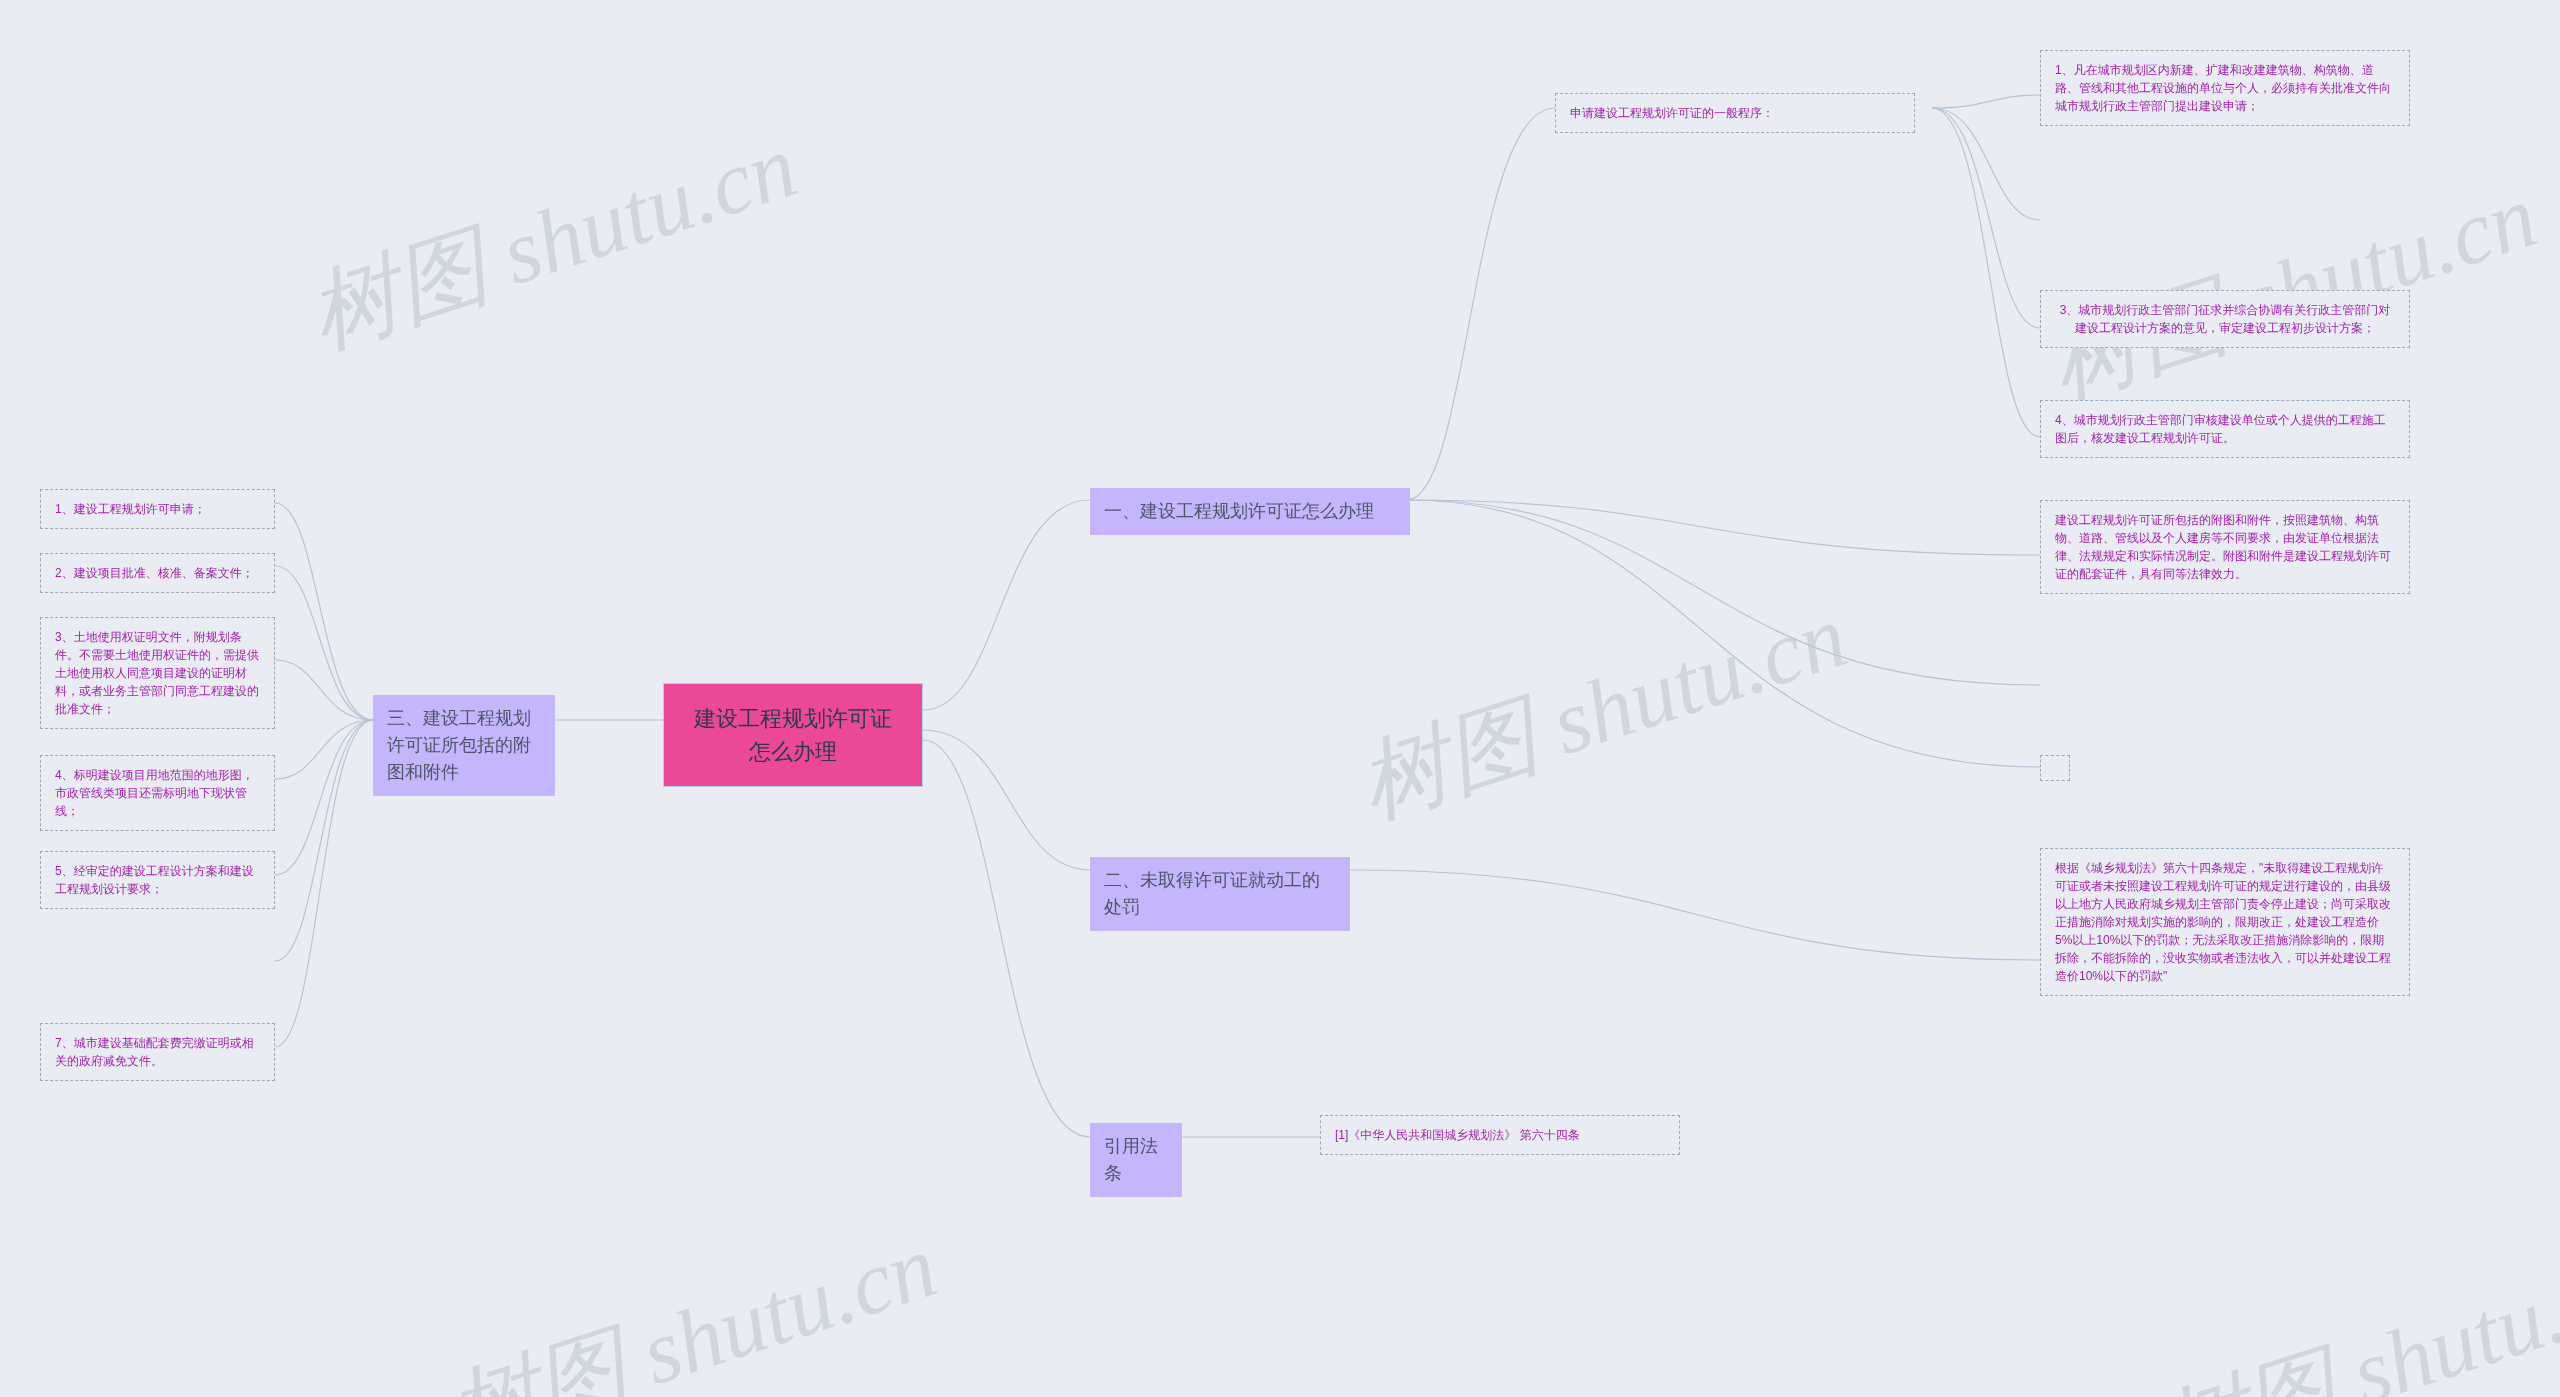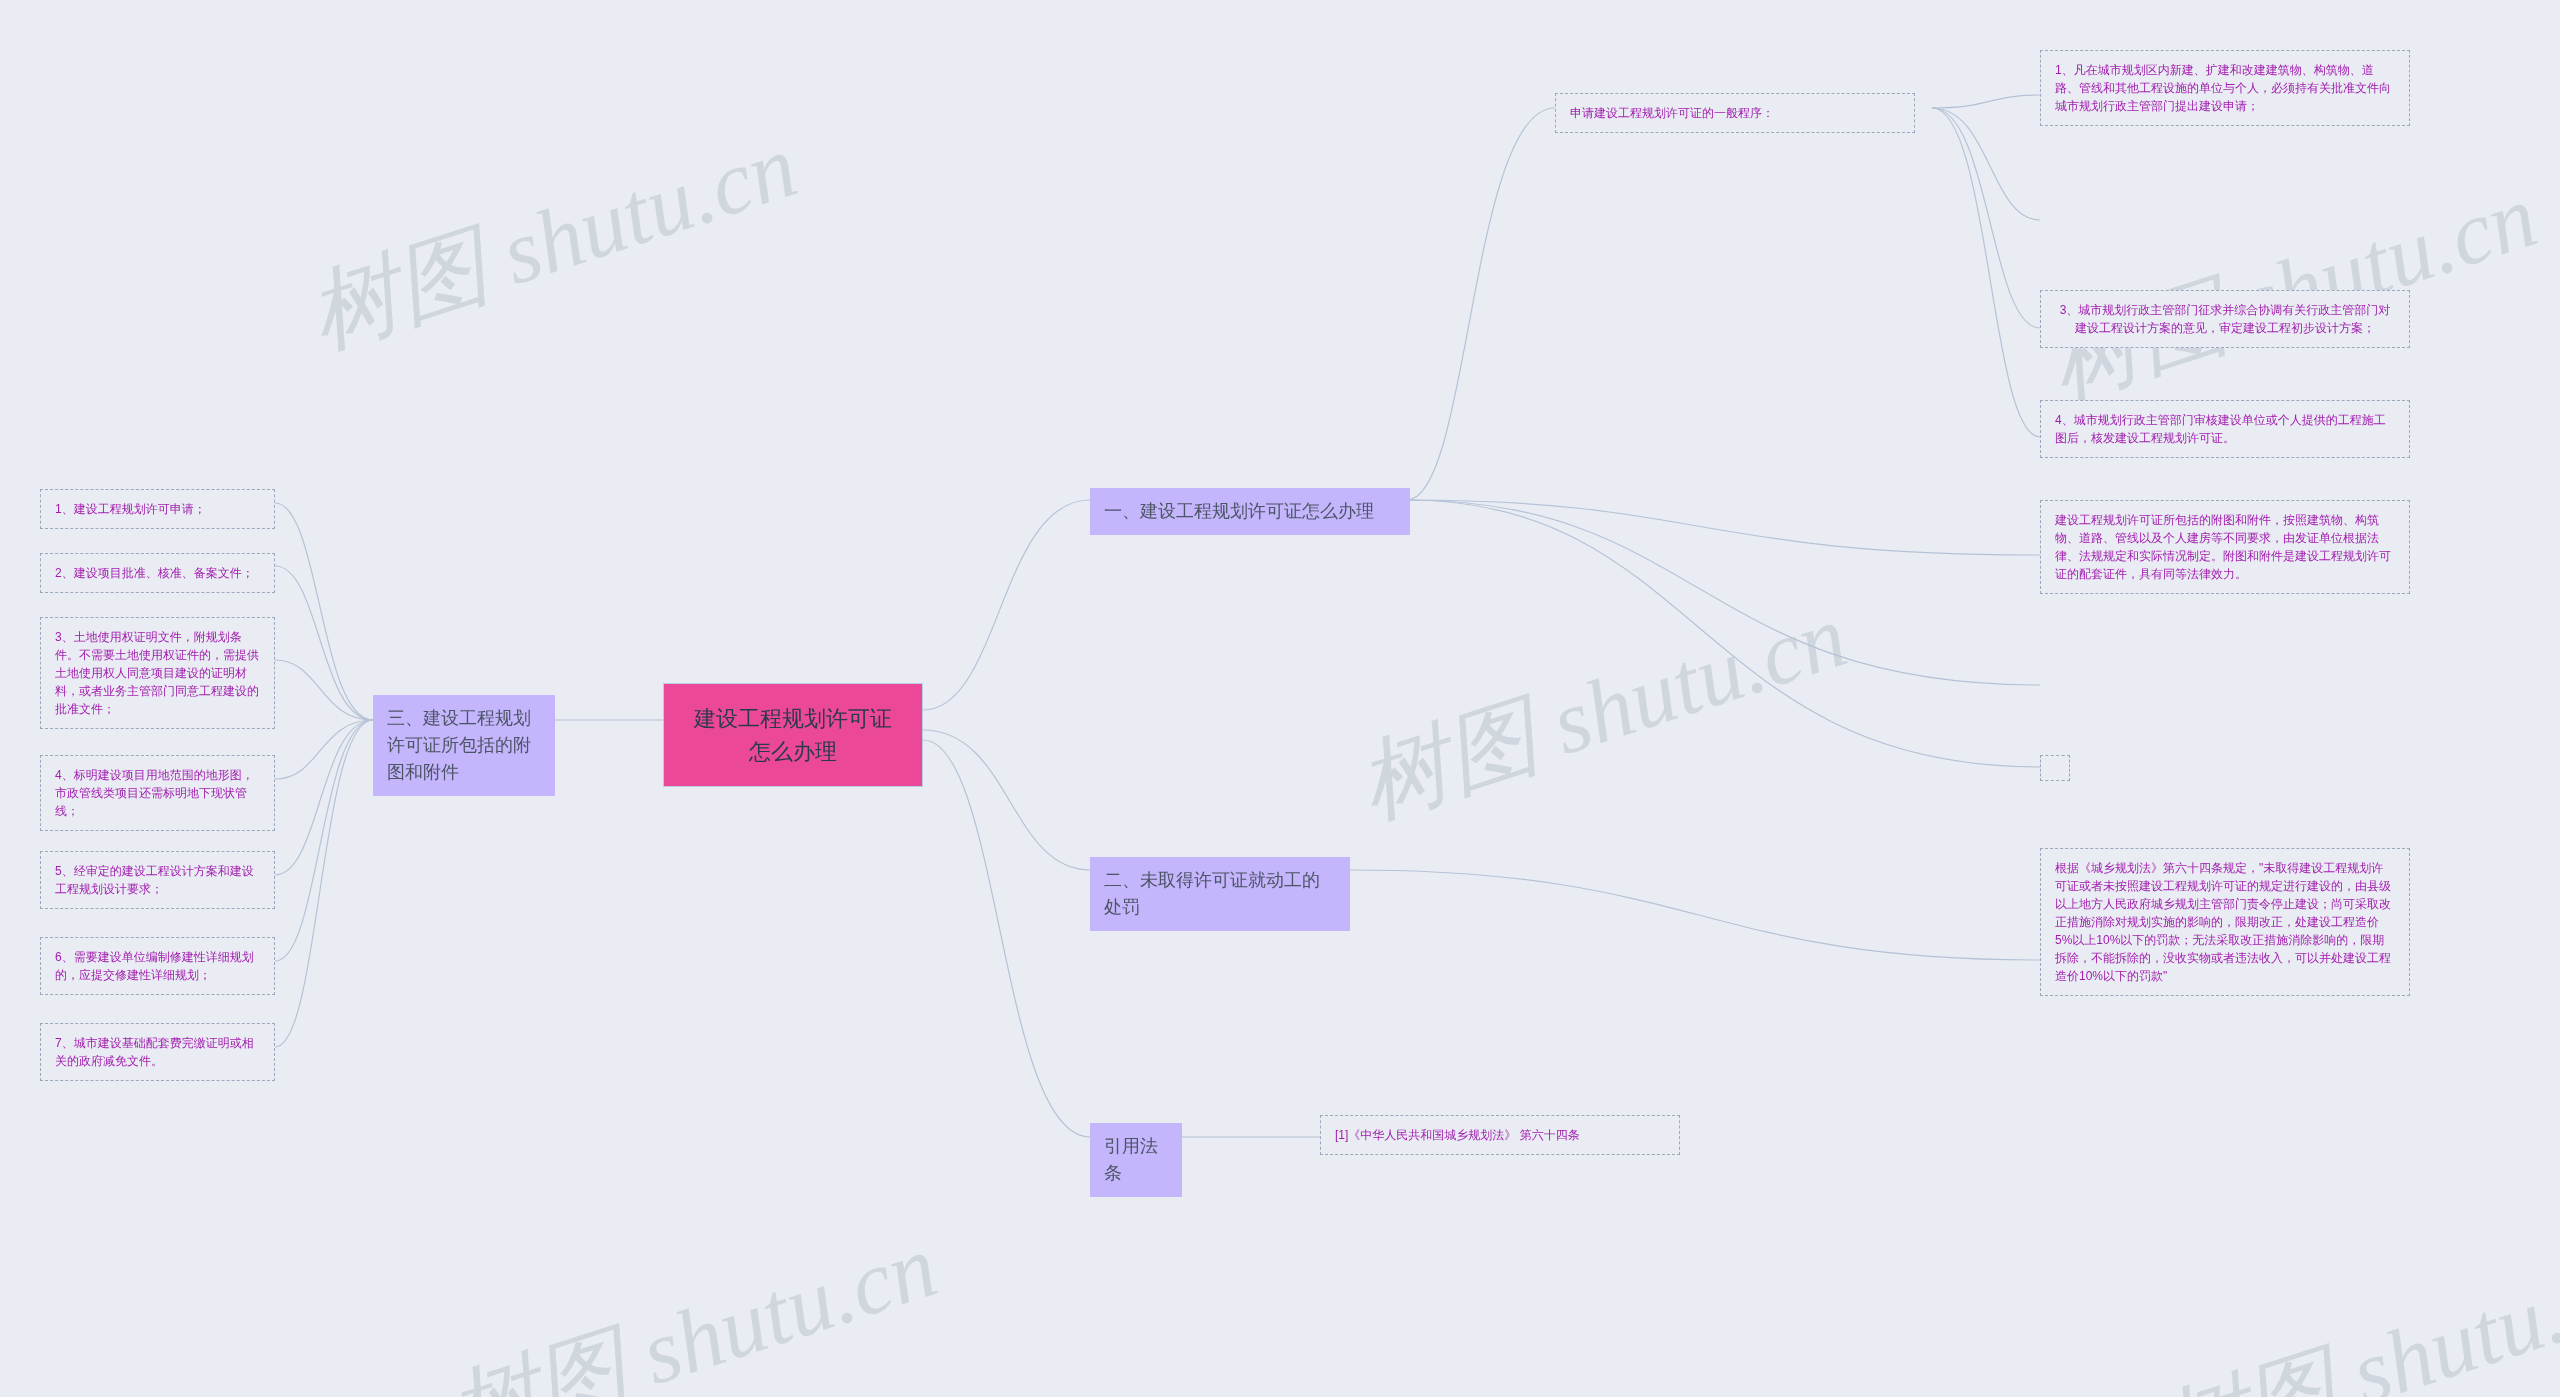--- a/index.html
+++ b/index.html
@@ -142,16 +142,15 @@
   <div class="node sub" style="left:1090px; top:1123px; width:92px;">引用法条</div>
   <div class="node leaf" style="left:1320px; top:1115px; width:360px;">[1]《中华人民共和国城乡规划法》 第六十四条</div>
 
   <div class="node sub" style="left:373px; top:695px; width:182px;">三、建设工程规划许可证所包括的附图和附件</div>
 
   <div class="node leaf narrow" style="left:40px; top:489px; width:235px;">1、建设工程规划许可申请；</div>
   <div class="node leaf narrow" style="left:40px; top:553px; width:235px;">2、建设项目批准、核准、备案文件；</div>
   <div class="node leaf narrow" style="left:40px; top:617px; width:235px;">3、土地使用权证明文件，附规划条件。不需要土地使用权证件的，需提供土地使用权人同意项目建设的证明材料，或者业务主管部门同意工程建设的批准文件；</div>
   <div class="node leaf narrow" style="left:40px; top:755px; width:235px;">4、标明建设项目用地范围的地形图，市政管线类项目还需标明地下现状管线；</div>
   <div class="node leaf narrow" style="left:40px; top:851px; width:235px;">5、经审定的建设工程设计方案和建设工程规划设计要求；</div>
-  <div class="node leaf narrow" style="left:40px; top:937px; width:235px;">6、需要建设单位编制修建性详细规划的，应提交修建性详细规划；</div>
   <div class="node leaf narrow" style="left:40px; top:1023px; width:235px;">7、城市建设基础配套费完缴证明或相关的政府减免文件。</div>
 
 </div>
 
 </body></html>

